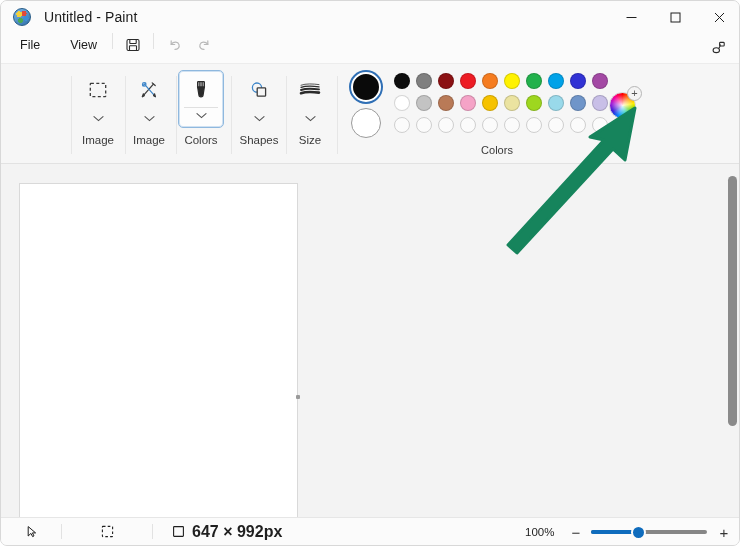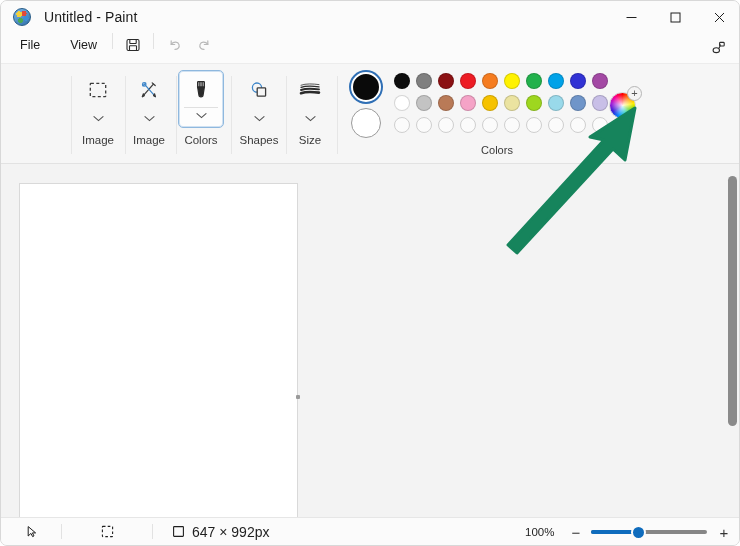--- a/index.html
+++ b/index.html
@@ -209,21 +209,21 @@
   
   .statusbar {
     position: absolute; bottom: 0; left: 0;
     width: 740px; height: 28px;
     background: #fbfbfb;
     border-top: 1px solid #e6e6e6;
     display: flex; align-items: center;
   }
   .sb-cell {
     display: flex; align-items: center; height: 28px;
-    font-size: 14px; color: #1f1f1f;
+    font-size: 16px; color: #1f1f1f; font-weight: bold;
   }
   .sb-div { width: 1px; height: 15px; background: #e2e2e2; }
   .zoom-pct {
     position: absolute; left: 524px;
     font-size: 11.5px; color: #1f1f1f;
   }
   .zm-btn {
     position: absolute; width: 18px; height: 18px;
     display: flex; align-items: center; justify-content: center;
     color: #333; font-size: 15px; line-height: 1;

